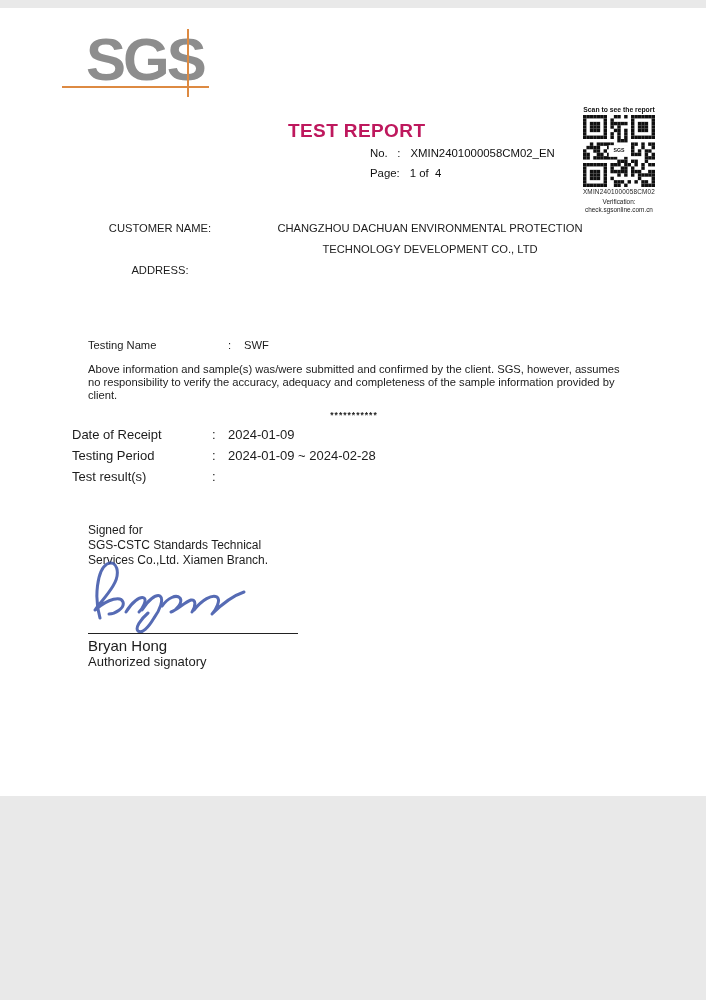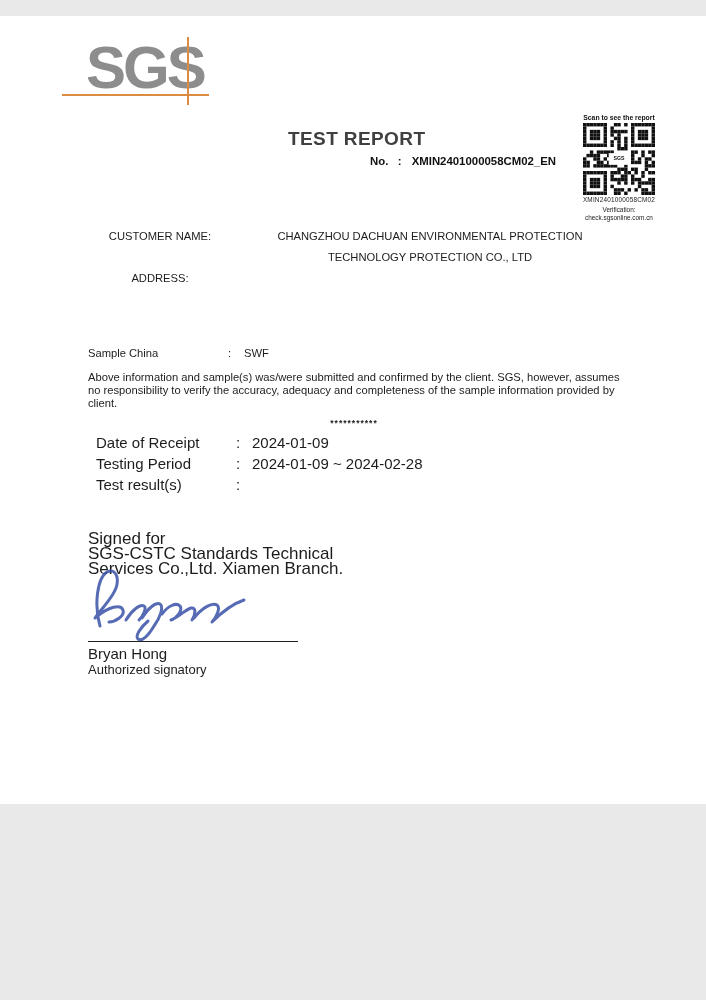--- a/index.html
+++ b/index.html
@@ -1,55 +1,55 @@
 <!DOCTYPE html>
 <html><head>
 <meta charset="utf-8">
 <style>
   * { margin:0; padding:0; box-sizing:border-box; }
   html,body { background:#e9e9e9; }
   body { font-family:"Liberation Sans", sans-serif; }
-  .page { position:relative; width:706px; height:788px; background:#ffffff; margin:16px auto; overflow:hidden; color:#1c1c1c; }
+  .page { position:relative; width:706px; height:788px; background:#ffffff; margin:8px auto; overflow:hidden; color:#1c1c1c; }
 
   
   .logo-text { position:absolute; left:86px; top:22px; font-size:60px; font-weight:bold; color:#8d8d8d; letter-spacing:-3px; line-height:1; }
   .logo-hline { position:absolute; left:62px; top:78px; width:147px; height:2px; background:#dd8a42; }
   .logo-vline { position:absolute; left:187px; top:21px; width:2px; height:68px; background:#dd8a42; }
 
   
   .qr-block { position:absolute; left:574px; top:98px; width:90px; text-align:center; }
   .qr-scan { font-size:6.8px; font-weight:bold; color:#111; }
   .qr-block svg { display:block; margin:2px auto 1px auto; }
   .qr-no { font-size:6.4px; color:#222; letter-spacing:0.2px; }
   .qr-verif { font-size:6.4px; color:#222; margin-top:3px; line-height:7.5px; }
 
   
-  .title { position:absolute; left:288px; top:112px; font-size:19px; font-weight:bold; letter-spacing:0.4px; color:#404040; }
-  .meta { position:absolute; left:370px; top:139px; font-size:11.4px; font-weight:bold; color:#111; }
+  .title { position:absolute; left:288px; top:112px; font-size:19px; font-weight:bold; letter-spacing:0.4px; color:#be185d; }
+  .meta { position:absolute; left:370px; top:139px; font-size:11.4px; font-weight:normal; color:#111; }
   .meta-row { display:flex; height:20px; align-items:flex-start; }
   .meta-row .ml { white-space:pre; }
   .meta-row .mv { margin-left:10px; white-space:pre; }
 
   
   .customer { position:absolute; left:88px; top:210px; width:540px; font-size:11.2px; line-height:21px; }
   .cust-row { display:grid; grid-template-columns:144px 1fr;text-align:center; }
   .cust-label { }
   .cust-val div { }
 
   
   .sample-row { position:absolute; left:88px; top:331px; width:540px; display:grid; grid-template-columns:140px 16px 1fr; font-size:11.2px; }
   .sample-note { position:absolute; left:88px; top:355px; width:540px; font-size:11.2px; line-height:13px; }
   .stars { position:absolute; left:88px; top:402px; width:532px; text-align:center; font-size:8.5px; font-weight:bold; letter-spacing:1px; }
 
   
-  .details { position:absolute; left:96px; top:419px; width:540px; font-size:15px; }
+  .details { position:absolute; left:72px; top:419px; width:540px; font-size:13px; }
   .detail-row { display:grid; grid-template-columns:140px 16px 1fr; line-height:15.5px; margin-bottom:5.5px; }
 
   
-  .signed { position:absolute; left:88px; top:515px; font-size:17px; line-height:15px; }
+  .signed { position:absolute; left:88px; top:515px; font-size:12px; line-height:15px; }
   .sig-svg { position:absolute; left:84px; top:548px; }
   .sig-line { position:absolute; left:88px; top:625px; width:210px; height:1px; background:#222; }
   .sig-name { position:absolute; left:88px; top:629px; font-size:15px; }
   .sig-title { position:absolute; left:88px; top:646px; font-size:13px; }
 
   
   .disclaimer-wrap { position:absolute; left:193px; top:857px; width:507px; }
   .disclaimer { font-size:5.7px; line-height:7.1px; text-align:justify; color:#2a2a2a; }
   .attention { font-size:5.7px; line-height:7.1px; font-weight:bold; color:#e87511; margin-top:1px; }
   .attention .em { text-decoration:underline; }
@@ -326,37 +326,41 @@
       <div>check.sgsonline.com.cn</div>
     </div>
   </div>
 
   <div class="title">TEST REPORT</div>
   <div class="meta">
     <div class="meta-row">
       <span class="ml">No.   :</span>
       <span class="mv">XMIN2401000058CM02_EN</span>
     </div>
+    <div class="meta-row">
+      <span class="ml">Page:</span>
+      <span class="mv">1 of  4</span>
+    </div>
   </div>
 
   <div class="customer">
     <div class="cust-row">
       <div class="cust-label">CUSTOMER NAME:</div>
       <div class="cust-val">
         <div>CHANGZHOU DACHUAN ENVIRONMENTAL PROTECTION</div>
-        <div>TECHNOLOGY PROTECTION CO., LTD</div>
+        <div>TECHNOLOGY DEVELOPMENT CO., LTD</div>
       </div>
     </div>
     <div class="cust-row">
       <div class="cust-label">ADDRESS:</div>
     </div>
   </div>
 
   <div class="sample-row">
-    <span>Sample China</span>
+    <span>Testing Name</span>
     <span>:</span>
     <span>SWF</span>
   </div>
   <div class="sample-note">Above information and sample(s) was/were submitted and confirmed by the client. SGS, however, assumes no responsibility to verify the accuracy, adequacy and completeness of the sample information provided by client.</div>
   <div class="stars">***********</div>
 
   <div class="details">
     <div class="detail-row">
       <span>Date of Receipt</span>
       <span>:</span>

